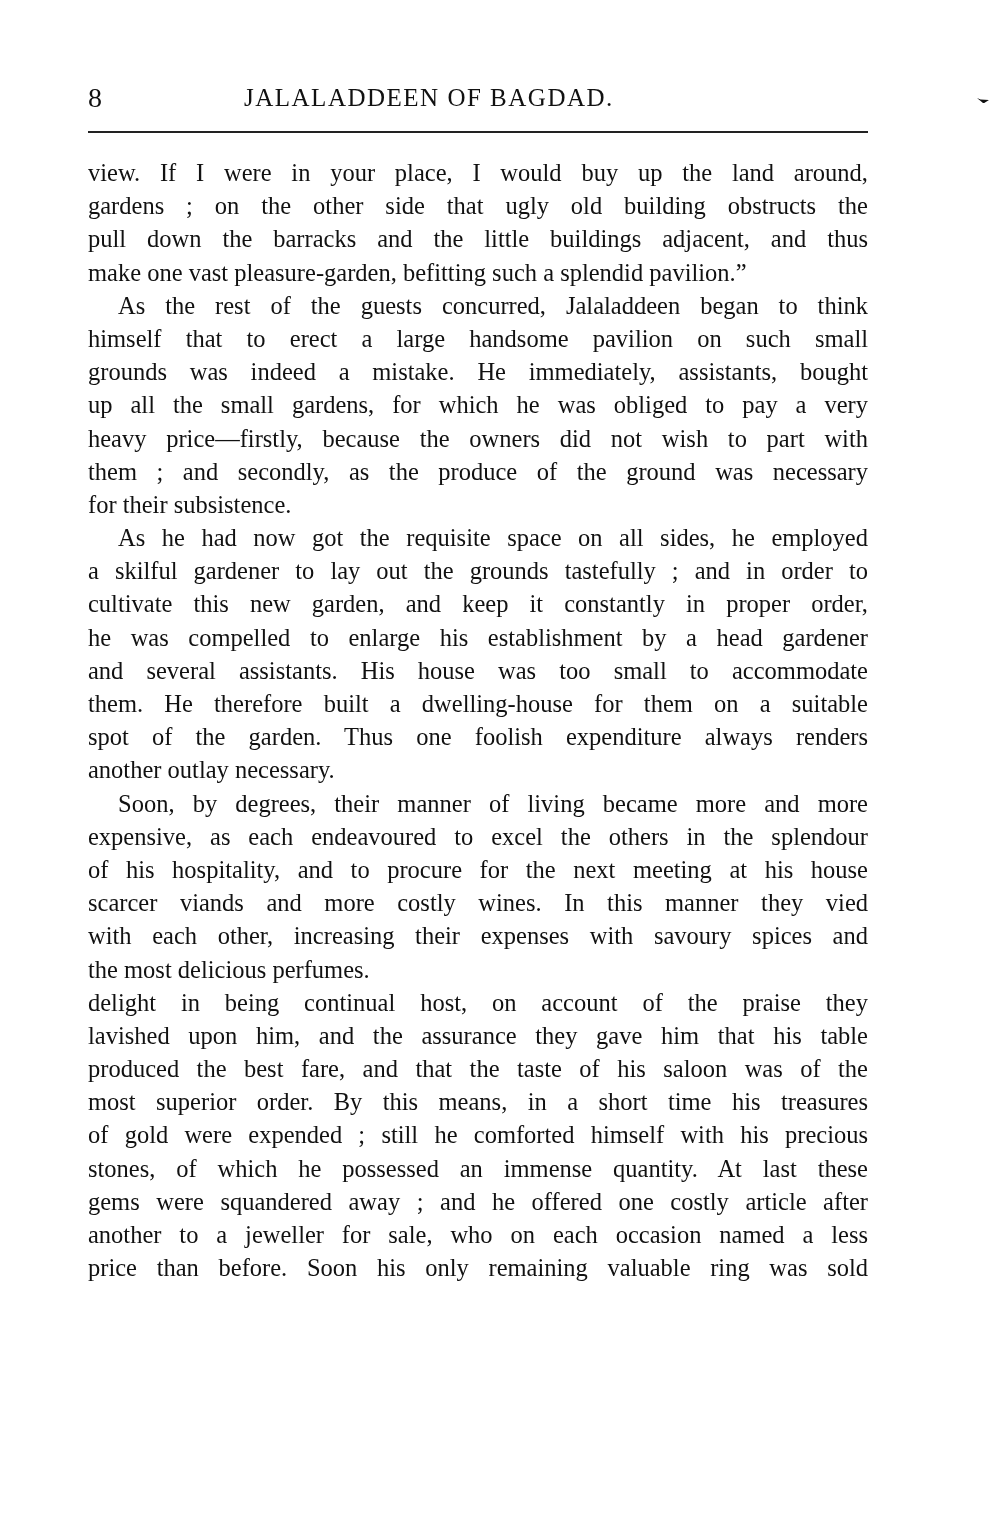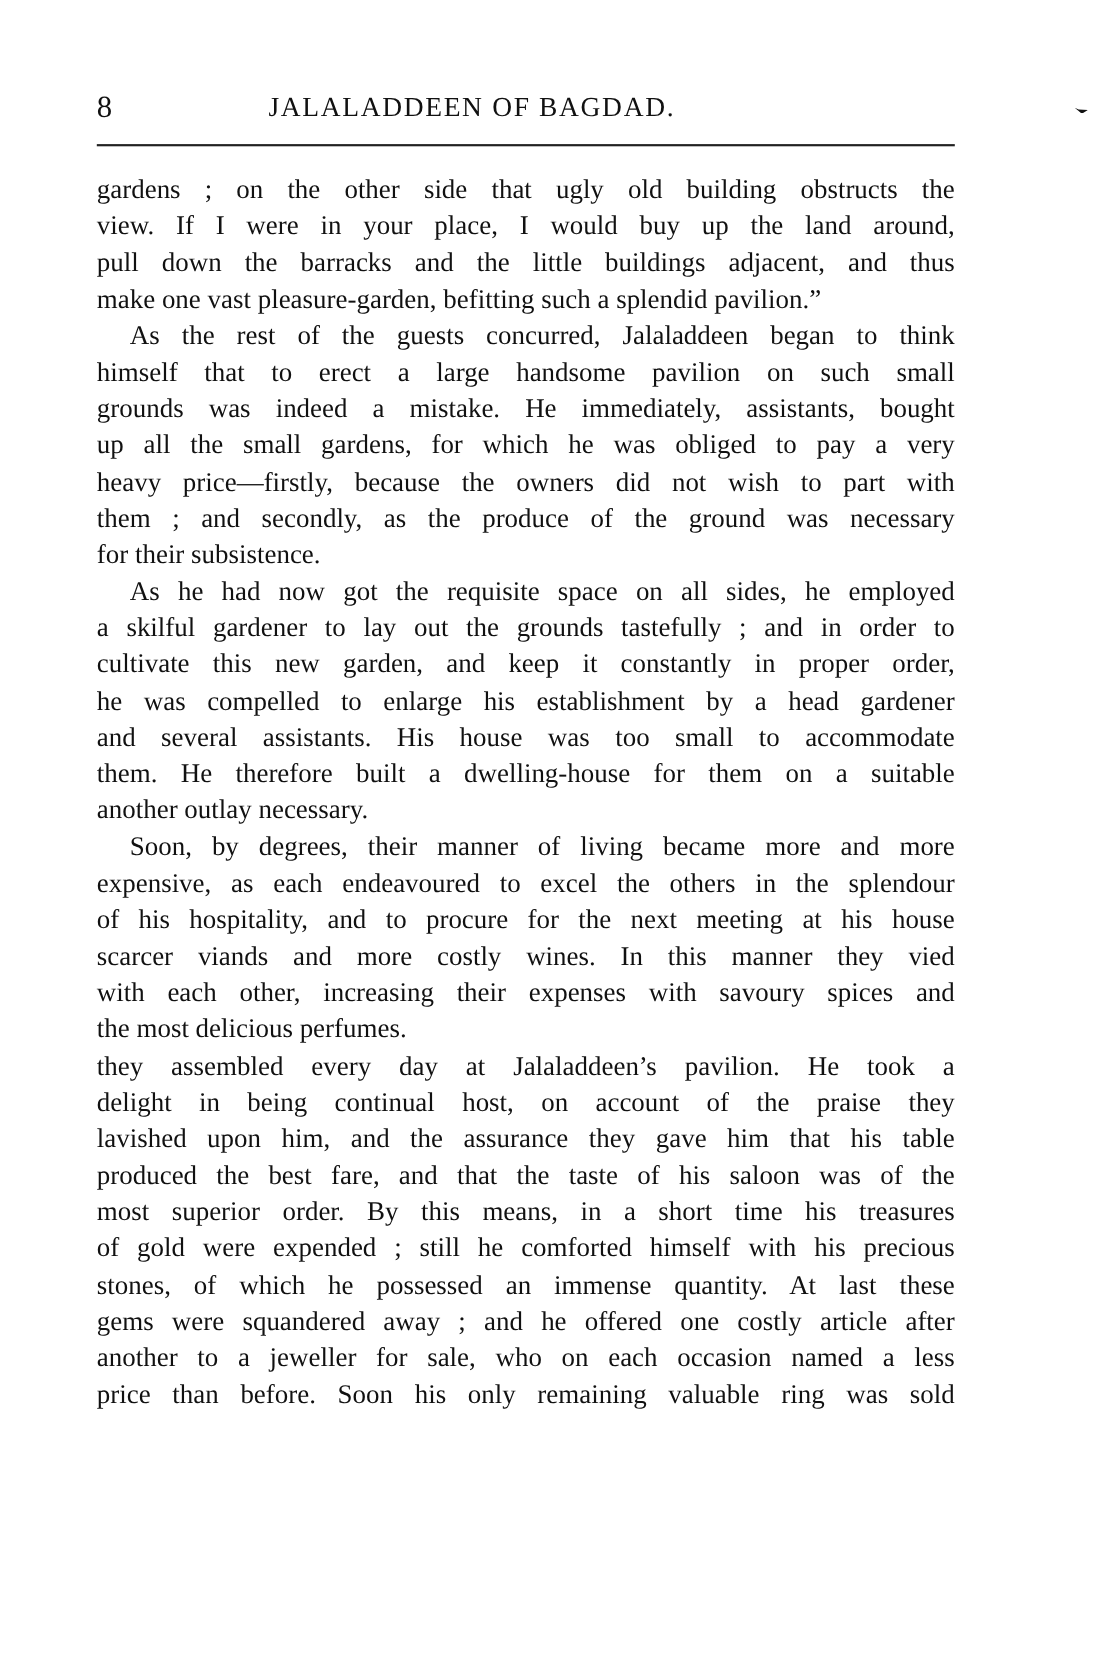--- a/index.html
+++ b/index.html
@@ -89,53 +89,53 @@
 <div class="page">
   <div class="header">
     <span class="page-number">8</span>
     <span class="running-title">JALALADDEEN OF BAGDAD.</span>
   </div>
   <div class="corner-mark"></div>
   <div class="rule"></div>
 
   <div class="body-text" id="body-text">
       <div>
+        <span class="line">view.  If I were in your place, I would buy up the land around,</span>
         <span class="line">gardens ; on the other side that ugly old building obstructs the</span>
-        <span class="line">view.  If I were in your place, I would buy up the land around,</span>
         <span class="line">pull down the barracks and the little buildings adjacent, and thus</span>
         <span class="line last">make one vast pleasure-garden, befitting such a splendid pavilion.”</span>
       </div>
       <div>
         <span class="line indent">As the rest of the guests concurred, Jalaladdeen began to think</span>
         <span class="line">himself that to erect a large handsome pavilion on such small</span>
         <span class="line">grounds was indeed a mistake.  He immediately, assistants, bought</span>
         <span class="line">up all the small gardens, for which he was obliged to pay a very</span>
         <span class="line">heavy price—firstly, because the owners did not wish to part with</span>
         <span class="line">them ; and secondly, as the produce of the ground was necessary</span>
         <span class="line last">for their subsistence.</span>
       </div>
       <div>
         <span class="line indent">As he had now got the requisite space on all sides, he employed</span>
         <span class="line">a skilful gardener to lay out the grounds tastefully ; and in order to</span>
         <span class="line">cultivate this new garden, and keep it constantly in proper order,</span>
         <span class="line">he was compelled to enlarge his establishment by a head gardener</span>
         <span class="line">and several assistants.  His house was too small to accommodate</span>
         <span class="line">them.  He therefore built a dwelling-house for them on a suitable</span>
+        <span class="line">spot of the garden.  Thus one foolish expenditure always renders</span>
         <span class="line last">another outlay necessary.</span>
       </div>
       <div>
         <span class="line indent">Soon, by degrees, their manner of living became more and more</span>
         <span class="line">expensive, as each endeavoured to excel the others in the splendour</span>
         <span class="line">of his hospitality, and to procure for the next meeting at his house</span>
         <span class="line">scarcer viands and more costly wines.  In this manner they vied</span>
         <span class="line">with each other, increasing their expenses with savoury spices and</span>
         <span class="line last">the most delicious perfumes.</span>
       </div>
       <div>
-        <span class="line">they assembled every day at Jalaladdeen’s pavilion.  He took a</span>
         <span class="line">delight in being continual host, on account of the praise they</span>
         <span class="line">lavished upon him, and the assurance they gave him that his table</span>
         <span class="line">produced the best fare, and that the taste of his saloon was of the</span>
         <span class="line">most superior order.  By this means, in a short time his treasures</span>
         <span class="line">of gold were expended ; still he comforted himself with his precious</span>
         <span class="line">stones, of which he possessed an immense quantity.  At last these</span>
         <span class="line">gems were squandered away ; and he offered one costly article after</span>
         <span class="line">another to a jeweller for sale, who on each occasion named a less</span>
         <span class="line">price than before.  Soon his only remaining valuable ring was sold</span>
       </div>

